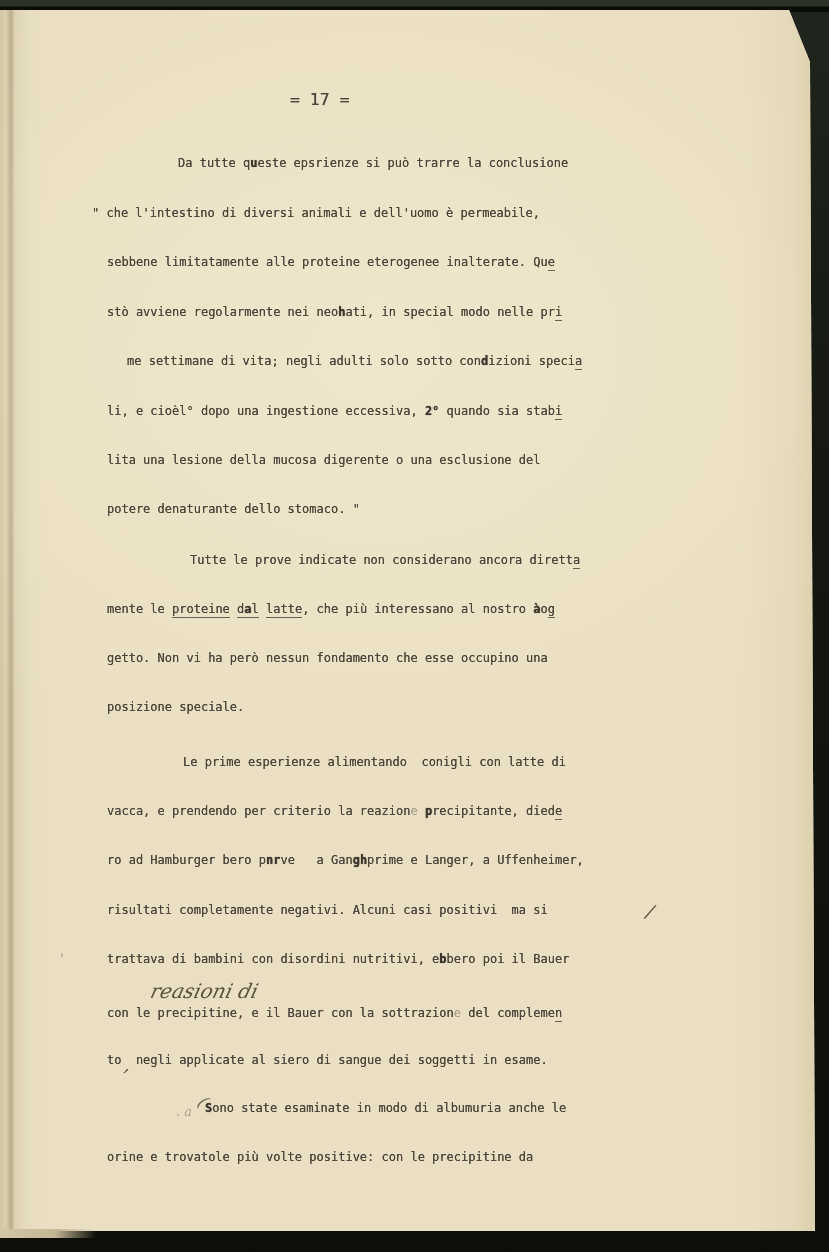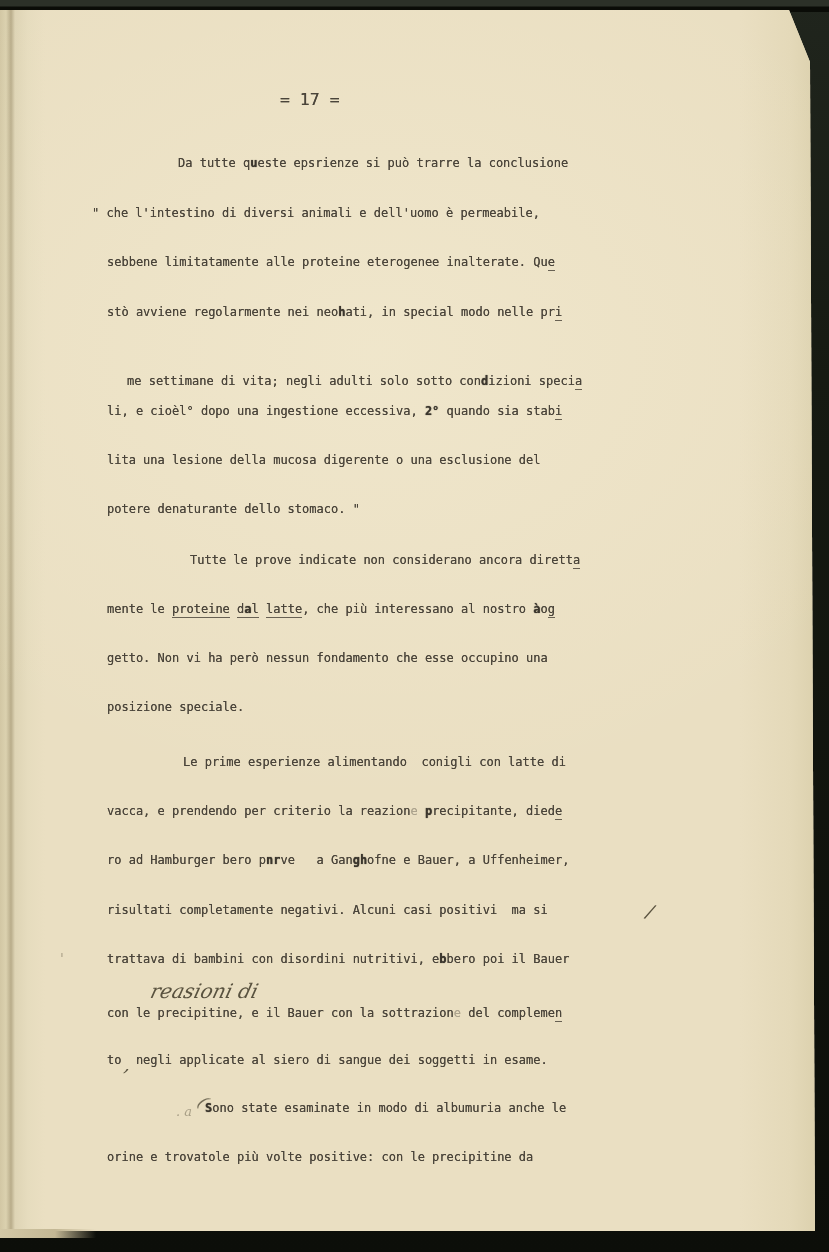--- a/index.html
+++ b/index.html
@@ -48,37 +48,37 @@
   .slash{transform:rotate(14deg);}
   .speck{opacity:.45;transform:none;}
   .curl{transform:rotate(42deg);opacity:.8;}
 </style>
 </head>
 <body>
 
 <div class="scan">
   <div class="topstrip"></div>
   <div class="paper">
-    <div class="pageno" style="left: 280px; top: 80px;">= 17 =</div>
+    <div class="pageno" style="left: 290px; top: 80px;">= 17 =</div>
     <div>
         <div class="line" style="left: 178px; top: 146px;"><span class="">Da tutte q</span><span class="ov ">u</span><span class="">este epsrienze si può trarre la conclusione</span></div>
         <div class="line" style="left: 92px; top: 196px;"><span class="">" che l'intestino di diversi animali e dell'uomo è permeabile,</span></div>
         <div class="line" style="left: 107px; top: 245px;"><span class="">sebbene limitatamente alle proteine eterogenee inalterate. Qu</span><span class="u ">e</span></div>
         <div class="line" style="left: 107px; top: 295px;"><span class="">stò avviene regolarmente nei neo</span><span class="ov ">h</span><span class="">ati, in special modo nelle pr</span><span class="u ">i</span></div>
-        <div class="line" style="left: 107px; top: 364px; padding-left: 20px;"><span class="">me settimane di vita; negli adulti solo sotto con</span><span class="ov ">d</span><span class="">izioni speci</span><span class="u ">a</span></div>
+        <div class="line" style="left: 107px; top: 344px; padding-left: 20px;"><span class="">me settimane di vita; negli adulti solo sotto con</span><span class="ov ">d</span><span class="">izioni speci</span><span class="u ">a</span></div>
         <div class="line" style="left: 107px; top: 394px;"><span class="">li, e cioèl° dopo una ingestione eccessiva, </span><span class="ov ">2°</span><span class=""> quando sia stab</span><span class="u ">i</span></div>
         <div class="line" style="left: 107px; top: 443px;"><span class="">lita una lesione della mucosa digerente o una esclusione del</span></div>
         <div class="line" style="left: 107px; top: 492px;"><span class="">potere denaturante dello stomaco. "</span></div>
         <div class="line" style="left: 190px; top: 543px;"><span class="">Tutte le prove indicate non considerano ancora dirett</span><span class="u ">a</span></div>
         <div class="line" style="left: 107px; top: 592px;"><span class="">mente le </span><span class="u ">proteine</span><span class=""> </span><span class="u ">d</span><span class="u ov ">a</span><span class="u ">l</span><span class=""> </span><span class="u ">latte</span><span class="">, che più interessano al nostro </span><span class="ov ">à</span><span class="">o</span><span class="u ">g</span></div>
         <div class="line" style="left: 107px; top: 641px;"><span class="">getto. Non vi ha però nessun fondamento che esse occupino una</span></div>
         <div class="line" style="left: 107px; top: 690px;"><span class="">posizione speciale.</span></div>
         <div class="line" style="left: 183px; top: 745px;"><span class="">Le prime esperienze alimentando  conigli con latte di</span></div>
         <div class="line" style="left: 107px; top: 794px;"><span class="">vacca, e prendendo per criterio la reazion</span><span class="f">e</span><span class=""> </span><span class="ov ">p</span><span class="">recipitante, died</span><span class="u ">e</span></div>
-        <div class="line" style="left: 107px; top: 843px;"><span class="">ro ad Hamburger bero p</span><span class="ov ">nr</span><span class="">ve   a Gan</span><span class="ov ">gh</span><span class="">ofne e Bauer, a Uffenheimer,</span></div>
+        <div class="line" style="left: 107px; top: 843px;"><span class="">ro ad Hamburger bero p</span><span class="ov ">nr</span><span class="">ve   a Gan</span><span class="ov ">gh</span><span class="">prime e Langer, a Uffenheimer,</span></div>
         <div class="line" style="left: 107px; top: 893px;"><span class="">risultati completamente negativi. Alcuni casi positivi  ma si</span></div>
         <div class="line" style="left: 107px; top: 942px;"><span class="">trattava di bambini con disordini nutritivi, e</span><span class="ov ">b</span><span class="">bero poi il Bauer</span></div>
         <div class="line" style="left: 107px; top: 996px;"><span class="">con le precipitine, e il Bauer con la sottrazion</span><span class="f">e</span><span class=""> del compleme</span><span class="u ">n</span></div>
         <div class="line" style="left: 107px; top: 1043px;"><span class="">to  negli applicate al siero di sangue dei soggetti in esame.</span></div>
         <div class="line" style="left: 205px; top: 1091px;"><span class="ov ">S</span><span class="">ono state esaminate in modo di albumuria anche le</span></div>
         <div class="line" style="left: 107px; top: 1140px;"><span class="">orine e trovatole più volte positive: con le precipitine da</span></div>
       </div>
   <span class="script " style="left: 151px; top: 969px; font-size: 20px;">reasioni di</span>
       <span class="script slash" style="left: 647px; top: 890px; font-size: 19px;">/</span>
       <span class="script " style="left: 125px; top: 1044px; font-size: 18px;">,</span>

